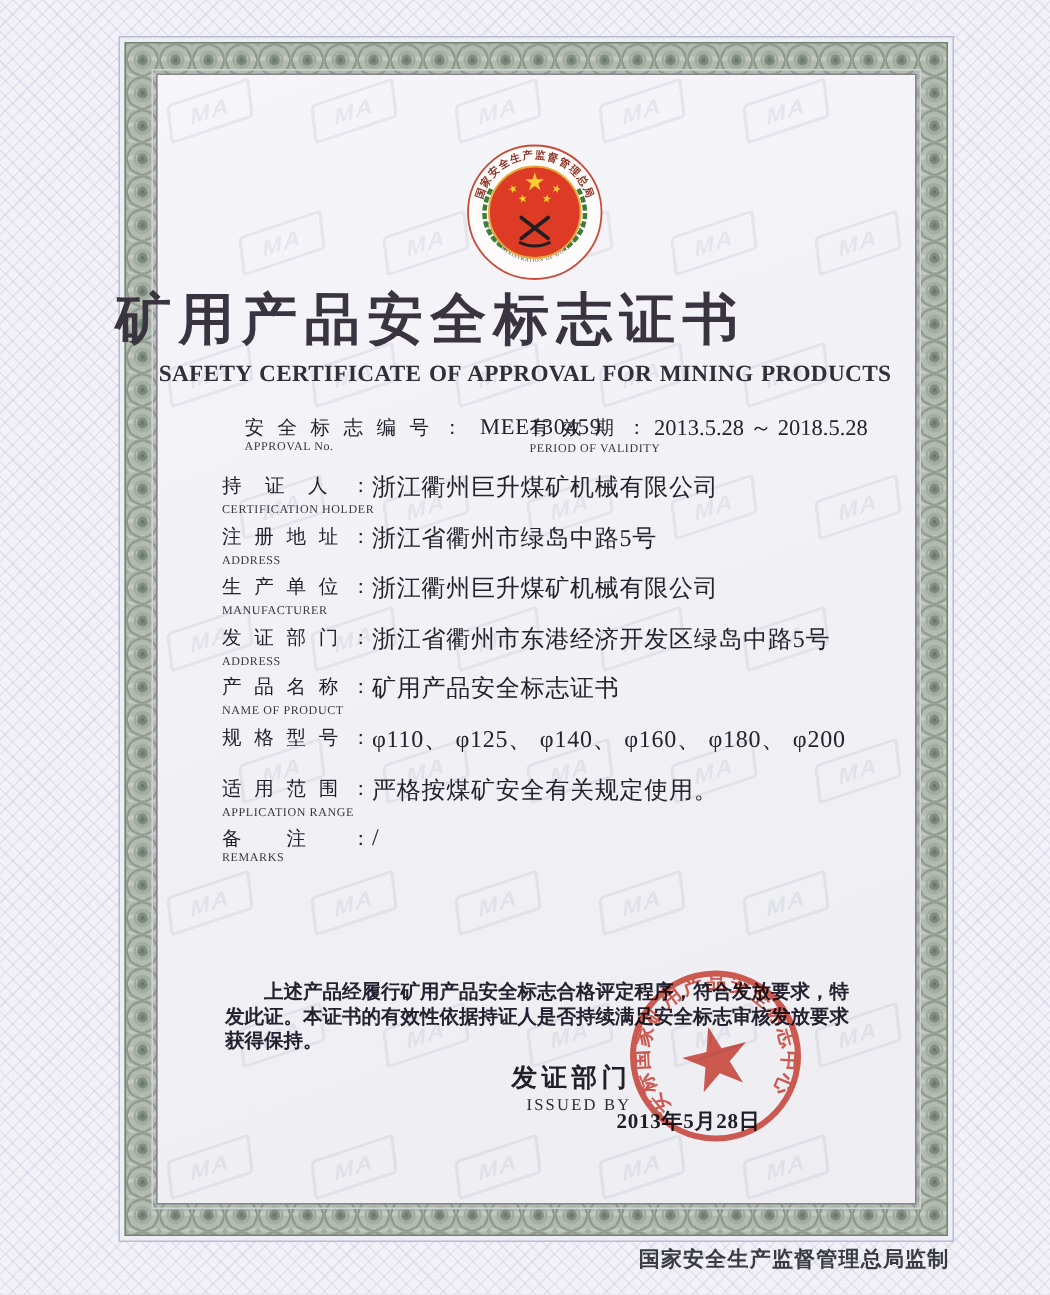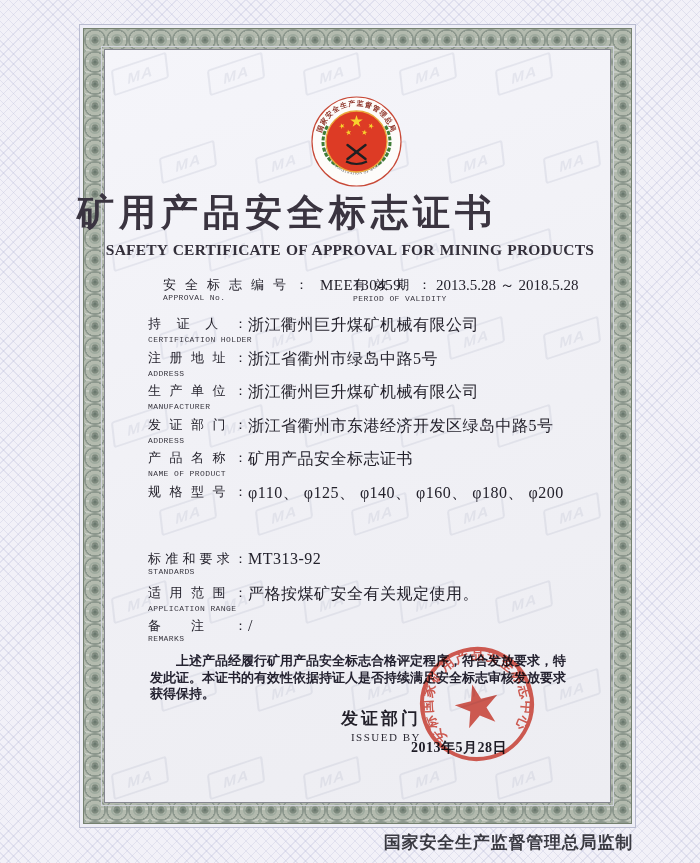--- a/index.html
+++ b/index.html
@@ -42,21 +42,21 @@
     position:absolute;left:0;top:188px;width:569px;margin:0;text-align:center;z-index:2;
     font-size:37px;font-weight:bold;letter-spacing:5px;padding-left:5px;box-sizing:border-box;
     color:#3a3440;
   }
   .title-en{
     position:absolute;left:0;top:241px;width:700px;text-align:center;z-index:2;
     font-size:15.5px;font-weight:bold;letter-spacing:.2px;word-spacing:1px;color:#332f3a;
   }
   .lbl{display:inline-block;text-align:justify;text-align-last:justify;
        font-weight:normal;font-size:13px;vertical-align:top;color:#211f29;}
-  .sub{font-family:Liberation Mono, monospace;font-size:8px;letter-spacing:.4px;
+  .sub{font-family:Liberation Serif, serif;font-size:8px;letter-spacing:.4px;
        color:#38363f;margin-top:-1px;}
   .val{font-size:16px;letter-spacing:.5px;color:#24222c;}
   .approval{position:absolute;left:163px;top:276px;z-index:2;}
   .approval .lbl{width:145px;}
   .approval .val{margin-left:12px;font-size:15px;}
   .validity{position:absolute;left:190px;top:0;width:240px;}
   .validity .lbl{width:78px;}
   .validity .val{margin-left:5px;font-size:15px;letter-spacing:0;}
   .rows{position:absolute;left:148px;top:315px;width:440px;z-index:2;}
   .row{height:33.6px;}
@@ -68,21 +68,21 @@
     font-size:13px;line-height:16.5px;font-weight:600;text-indent:2em;color:#242230;
   }
   .issued{position:absolute;left:341px;top:707px;z-index:2;text-align:right;}
   .issued-zh{font-size:17px;font-weight:bold;letter-spacing:3px;color:#211f29;}
   .issued-en{font-size:11px;letter-spacing:1.5px;color:#2c2a34;margin-top:1px;}
   .cert-date{position:absolute;left:411px;top:739px;z-index:4;
     font-size:14px;font-weight:bold;letter-spacing:.5px;color:#1e1c26;}
   .seal{position:absolute;left:415px;top:642px;z-index:5;opacity:.88;
         mix-blend-mode:multiply;transform:rotate(-14deg);}
   .footer{position:absolute;right:67px;top:831px;z-index:2;
-    font-size:17px;font-weight:bold;letter-spacing:.8px;color:#3a3a42;}
+    font-size:14px;font-weight:bold;letter-spacing:.8px;color:#3a3a42;}
 </style>
 </head>
 <body>
 
 <div class="page">
 
   <div class="frame">
     <div class="sheet">
       <div id="wmLayer">
           <div class="wm" style="left: 8px; top: 10px;">MA</div>
@@ -192,24 +192,20 @@
       <span class="lbl">发证部门：</span><span class="val">浙江省衢州市东港经济开发区绿岛中路5号</span>
       <div class="sub">ADDRESS</div>
     </div>
     <div class="row">
       <span class="lbl">产品名称：</span><span class="val">矿用产品安全标志证书</span>
       <div class="sub">NAME OF PRODUCT</div>
     </div>
     <div class="row">
       <span class="lbl">规格型号：</span><span class="val">φ110、 φ125、 φ140、 φ160、 φ180、 φ200</span>
     </div>
-    <div class="row row-gap">
-      <span class="lbl">标准和要求：</span><span class="val">MT313-92</span>
-      <div class="sub">STANDARDS</div>
-    </div>
     <div class="row">
       <span class="lbl">适用范围：</span><span class="val">严格按煤矿安全有关规定使用。</span>
       <div class="sub">APPLICATION RANGE</div>
     </div>
     <div class="row">
       <span class="lbl">备注：</span><span class="val">/</span>
       <div class="sub">REMARKS</div>
     </div>
   </div>
 

